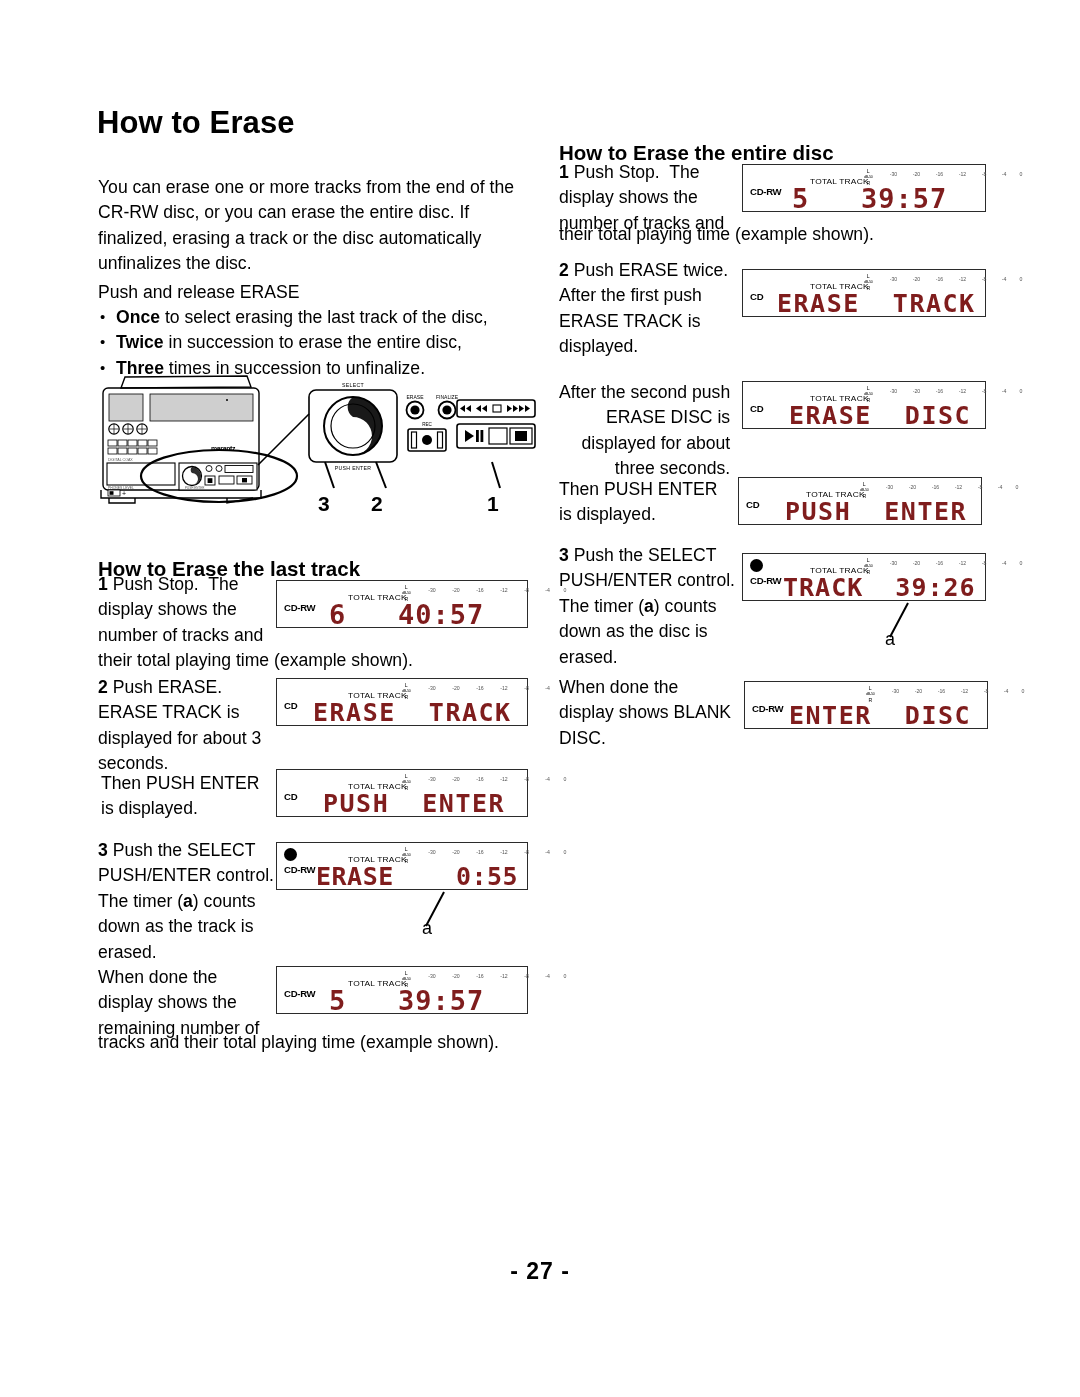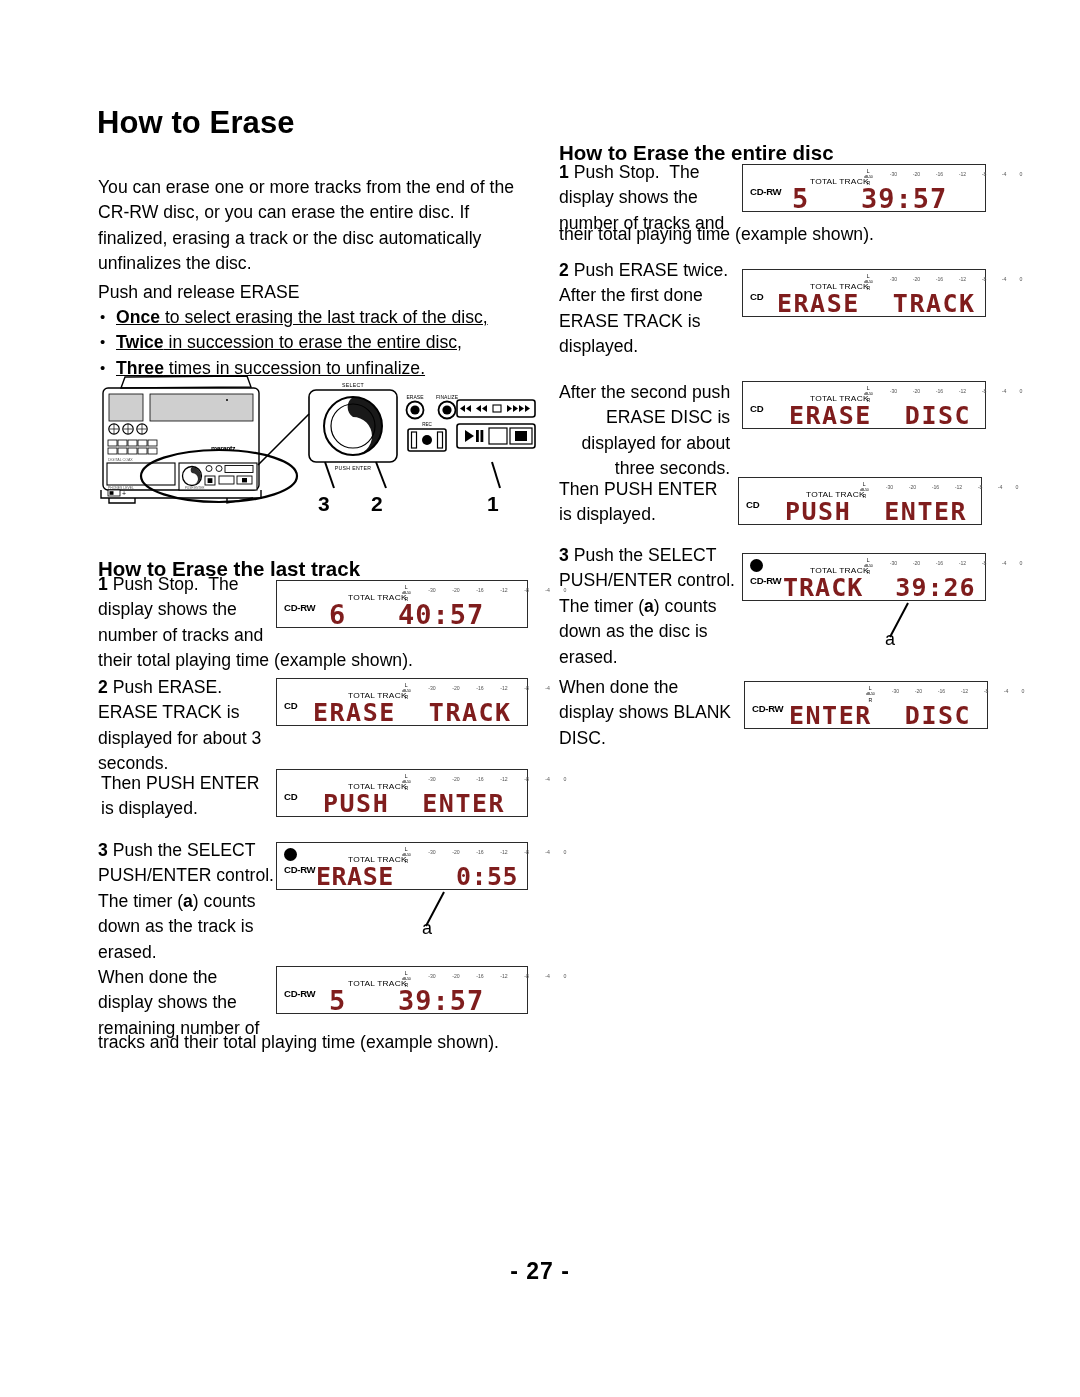--- a/index.html
+++ b/index.html
@@ -49,21 +49,20 @@
     font-size: 17.6px;
     line-height: 25.4px;
     margin: 0;
     padding: 0;
     list-style: none;
   }
   .bullets li {
     position: relative;
     padding-left: 18px;
     white-space: nowrap;
-    text-decoration: underline;
   }
   .bullets li::before {
     content: "\2022";
     position: absolute;
     left: 2px;
     top: -1px;
     font-size: 15px;
   }
   .bullets b { font-weight: bold; }
 
@@ -359,21 +358,21 @@
   </div>
 
   <h2 class="h2" style="left:559px; top:124px;">How to Erase the entire disc</h2>
 
   <div class="para" style="left:559px; top:160px;"><b class="stepnum">1</b><span> Push Stop.  The
 display shows the
 number of tracks and</span></div>
   <div class="para" style="left:559px; top:222px;">their total playing time (example shown).</div>
 
   <div class="para" style="left:559px; top:258px;"><b class="stepnum">2</b><span> Push ERASE twice.
-After the first done
+After the first push
 ERASE TRACK is
 displayed.</span></div>
 
   <div class="para" style="left:559px; top:380px;text-align:right;">After the second push
 ERASE DISC is
 displayed for about
 three seconds.</div>
 
   <div class="para" style="left:559px; top:477px;">Then PUSH ENTER
 is displayed.</div>

